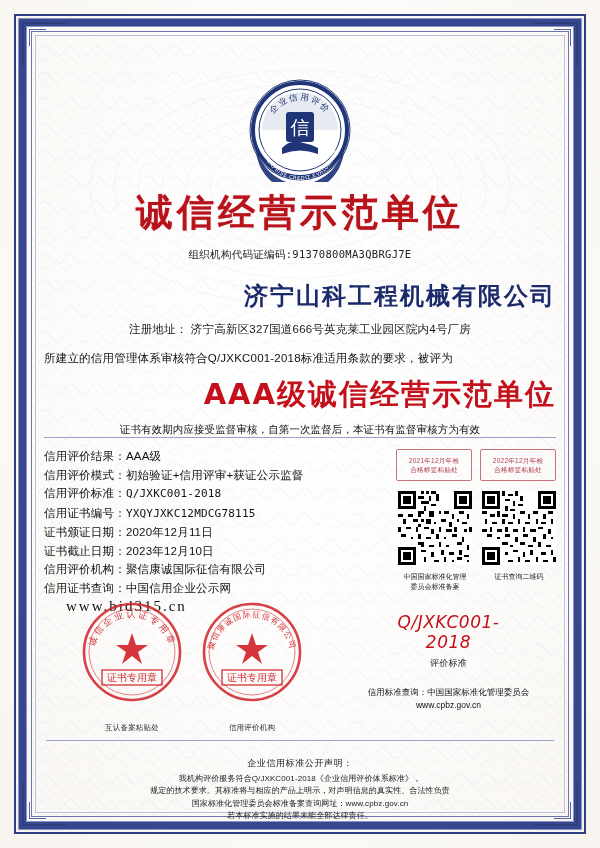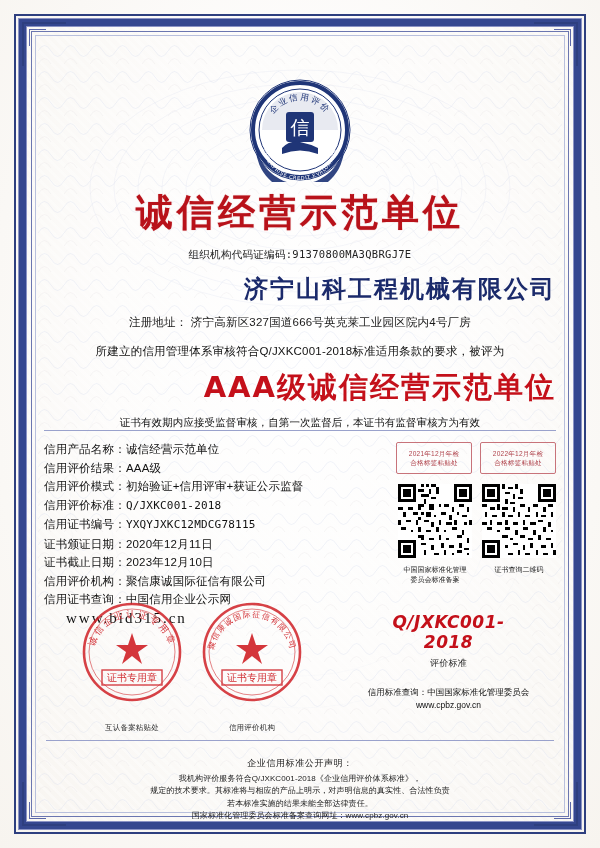--- a/index.html
+++ b/index.html
@@ -56,32 +56,32 @@
   .content{position:absolute;left:44px;right:44px;top:188px;}
 
   .main-title{
     text-align:center;color:#b8121a;font-weight:bold;
     font-size:37px;letter-spacing:4px;
     font-family:"DejaVu Sans","Liberation Sans",sans-serif;
     text-shadow:0 0 1px rgba(184,18,26,.5);
     margin-bottom:10px;
   }
   .code-line{
-    text-align:center;font-size:10.5px;color:#222;letter-spacing:.3px;margin-bottom:11px;
+    text-align:center;font-size:10.5px;color:#222;letter-spacing:.3px;margin-bottom:18px;
     font-family:"DejaVu Sans Mono","Liberation Mono",monospace;
   }
   .company{
     text-align:right;color:#1b2a6b;font-weight:bold;font-size:24px;letter-spacing:2px;
     font-family:"DejaVu Sans","Liberation Sans",sans-serif;margin-bottom:10px;
   }
   .address{
     text-align:center;font-size:11.5px;color:#1a1a1a;letter-spacing:.2px;margin-bottom:14px;
   }
   .statement{
-    text-align:center;font-size:11.5px;color:#111;letter-spacing:.2px;margin-bottom:9px;
+    text-align:left;font-size:11.5px;color:#111;letter-spacing:.2px;margin-bottom:9px;
   }
   .grade{
     text-align:right;color:#c4101a;font-weight:bold;font-size:29px;letter-spacing:2px;
     font-family:"DejaVu Sans","Liberation Sans",sans-serif;margin-bottom:8px;
   }
   .validity{
     text-align:center;font-size:10.5px;color:#111;letter-spacing:.1px;
     padding-bottom:0;border-bottom:1px solid #9aa2cc;margin-bottom:9px;
   }
 
@@ -118,21 +118,21 @@
   .seal.b{left:140px;top:0;}
   .seal-cap{
     position:absolute;font-size:7.5px;color:#333;letter-spacing:.2px;text-align:center;width:100px;margin-top:19px;
   }
   .seal-cap.a{left:22px;top:104px;}
   .seal-cap.b{left:142px;top:104px;}
 
   
   .std-block{position:absolute;right:44px;top:612px;width:215px;text-align:center;}
   .std-code{
-    color:#c4101a;font-weight:bold;font-size:17px;letter-spacing:.5px;line-height:20px;
+    color:#c4101a;font-weight:normal;font-size:17px;letter-spacing:.5px;line-height:20px;
     font-style:italic;font-family:"DejaVu Sans","Liberation Sans",sans-serif;
   }
   .std-cap{font-size:9px;color:#222;margin-top:5px;letter-spacing:.3px;}
   .std-query{font-size:8.5px;color:#111;margin-top:16px;line-height:13px;}
   .std-query .u{font-family:Liberation Sans, sans-serif;}
 
   
   .footer{
     position:absolute;left:46px;right:46px;top:740px;
     border-top:1px solid #9aa2cc;padding-top:16px;
@@ -202,23 +202,20 @@
     <div class="main-title">诚信经营示范单位</div>
     <div class="code-line">组织机构代码证编码:91370800MA3QBRGJ7E</div>
     <div class="company">济宁山科工程机械有限公司</div>
     <div class="address">注册地址： 济宁高新区327国道666号英克莱工业园区院内4号厂房</div>
     <div class="statement">所建立的信用管理体系审核符合Q/JXKC001-2018标准适用条款的要求，被评为</div>
     <div class="grade">AAA级诚信经营示范单位</div>
     <div class="validity">证书有效期内应接受监督审核，自第一次监督后，本证书有监督审核方为有效</div>
 
     <div class="body-row">
       <div class="details">
-        <div class="drow">
-          <span class="dlabel">信用产品名称：</span><span class="dval">诚信经营示范单位</span>
-        </div>
         <div class="drow">
           <span class="dlabel">信用评价结果：</span><span class="dval">AAA级</span>
         </div>
         <div class="drow">
           <span class="dlabel">信用评价模式：</span><span class="dval">初始验证+信用评审+获证公示监督</span>
         </div>
         <div class="drow">
           <span class="dlabel">信用评价标准：</span><span class="dval mono">Q/JXKC001-2018</span>
         </div>
         <div class="drow">
@@ -463,17 +460,17 @@
     <div class="std-query">
       <span>信用标准查询：</span><span>中国国家标准化管理委员会</span><br>
       <span class="u">www.cpbz.gov.cn</span>
     </div>
   </div>
 
   <div class="footer">
     <div class="ftitle">企业信用标准公开声明：</div>
     <span class="fline">我机构评价服务符合Q/JXKC001-2018《企业信用评价体系标准》，</span>
     <span class="fline">规定的技术要求。其标准将与相应的产品上明示，对声明信息的真实性、合法性负责</span>
+    <span class="fline">国家标准化管理委员会标准备案查询网址：www.cpbz.gov.cn</span>
     <span class="fline">若本标准实施的结果未能全部达律责任。</span>
-    <span class="fline">国家标准化管理委员会标准备案查询网址：www.cpbz.gov.cn</span>
   </div>
 
 </div>
 
 </body></html>

